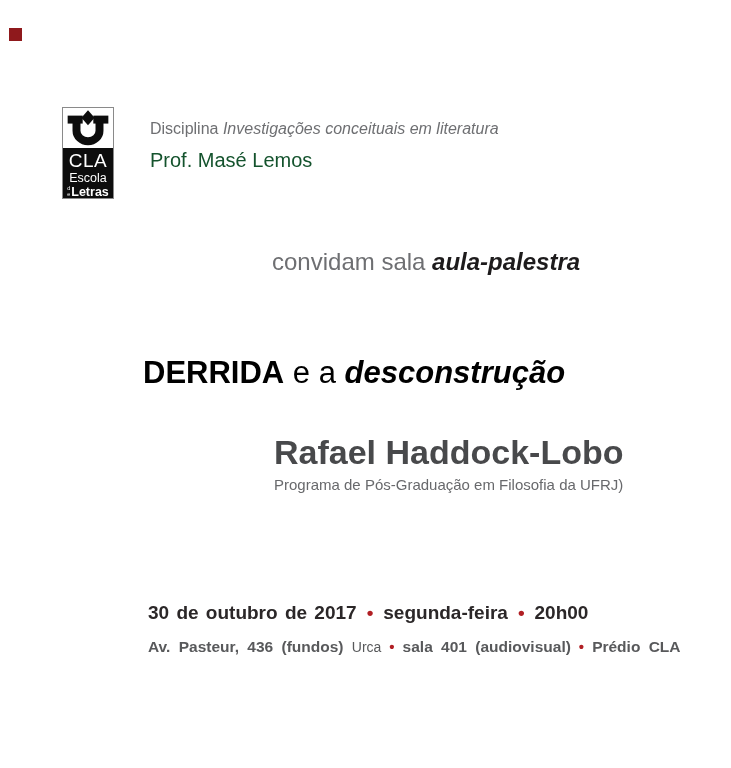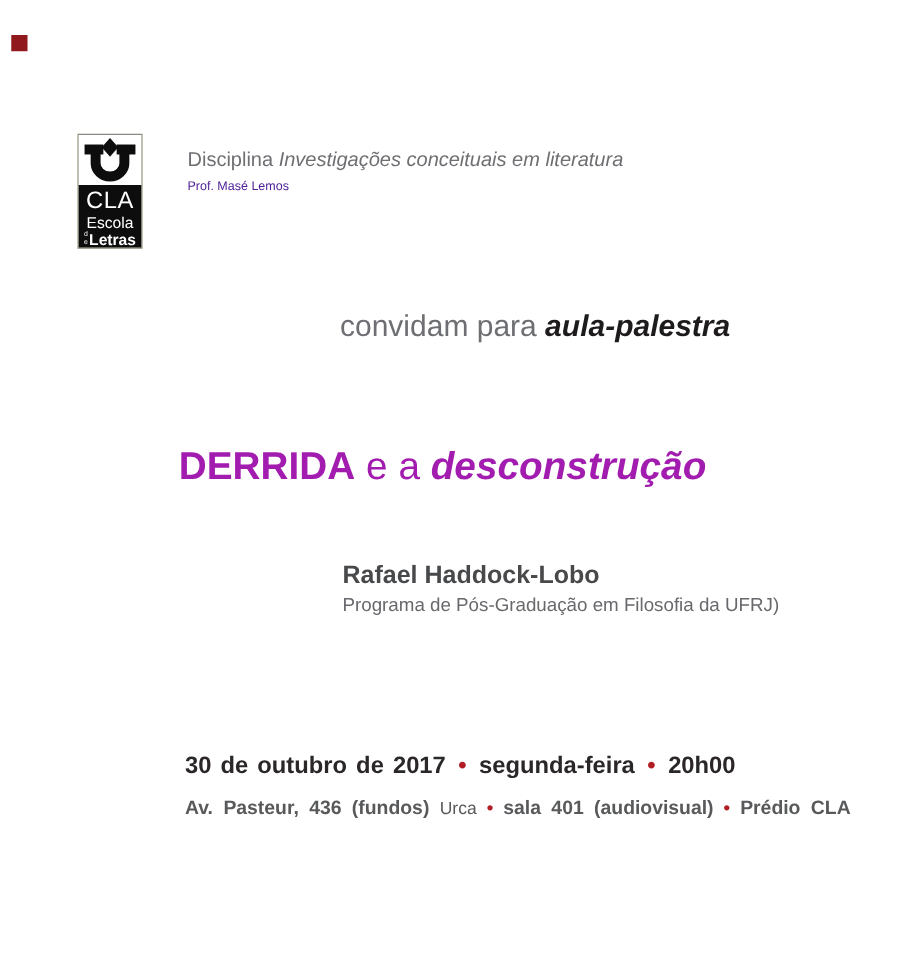--- a/index.html
+++ b/index.html
@@ -18,31 +18,31 @@
   .logo-school{font-size:12.5px;margin-top:2px;font-weight:400;}
   .logo-letters{font-size:12.5px;margin-top:1px;font-weight:700;display:flex;align-items:center;justify-content:center;gap:1px;}
   .logo-de{display:inline-block;font-size:5.5px;font-weight:400;line-height:1;text-align:center;}
   .logo-de span{display:block;}
   
   .hdr{position:absolute;left:150px;top:107px;width:420px;}
   .hdr-title{font-size:21px;line-height:25px;color:#6e6f72;white-space:nowrap;}
   .hdr-title .red{color:#b11f24;font-weight:700;}
   .hdr-title .org{color:#55565a;font-weight:700;}
   .hdr-lines{margin-top:12px;font-size:16px;line-height:19px;color:#6e6f72;white-space:nowrap;}
-  .hdr-prof{margin-top:3px;font-size:10px;line-height:17px;color:#4c1d95;}
+  .hdr-prof{margin-top:14px;font-size:20px;line-height:17px;color:#14532d;}
   .it{font-style:italic;}
   
   .invite{position:absolute;left:272px;top:248px;font-size:24px;color:#6e6f72;white-space:nowrap;}
   .invite .em{color:#1d1b1c;font-weight:600;font-style:italic;}
   
-  .talk-title{position:absolute;left:143px;top:355px;font-size:31px;color:#a21caf;font-weight:700;white-space:nowrap;}
+  .talk-title{position:absolute;left:143px;top:355px;font-size:31px;color:#000000;font-weight:700;white-space:nowrap;}
   .talk-title .mid{font-weight:400;}
   .talk-title .em{font-style:italic;}
   
-  .speaker-name{position:absolute;left:274px;top:449px;font-size:20px;font-weight:700;color:#48494b;white-space:nowrap;}
+  .speaker-name{position:absolute;left:274px;top:433px;font-size:34px;font-weight:700;color:#48494b;white-space:nowrap;}
   .speaker-affil{position:absolute;left:274px;top:476px;font-size:15px;line-height:18.5px;color:#68696c;white-space:nowrap;}
   
   .date-line{position:absolute;left:148px;top:602px;font-size:19px;font-weight:700;color:#2b2728;white-space:nowrap;word-spacing:2px;}
   .bullet{color:#b11f24;font-weight:700;margin:0 10px;font-size:19px;}
   .addr-line{position:absolute;left:148px;top:638px;font-size:15.5px;font-weight:700;color:#58595b;white-space:nowrap;word-spacing:4px;}
   .addr-line .place{font-size:14px;font-weight:400;}
   .addr-line .bullet{margin:0 8px;font-size:15px;}
 </style>
 </head>
 <body>
@@ -76,21 +76,21 @@
   <div class="hdr">
     <div class="hdr-lines">
       <div>
         <span>Disciplina </span><span class="it">Investigações conceituais em literatura</span>
       </div>
     </div>
     <div class="hdr-prof">Prof. Masé Lemos</div>
   </div>
 
   <div class="invite">
-    <span>convidam para </span><span class="em">aula-palestra</span>
+    <span>convidam sala </span><span class="em">aula-palestra</span>
   </div>
 
   <div class="talk-title">
     <span>DERRIDA</span><span class="mid"> e a </span><span class="em">desconstrução</span>
   </div>
 
   <div class="speaker-name">Rafael Haddock-Lobo</div>
   <div class="speaker-affil">
     <div>Programa de Pós-Graduação em Filosofia da UFRJ)</div>
   </div>

